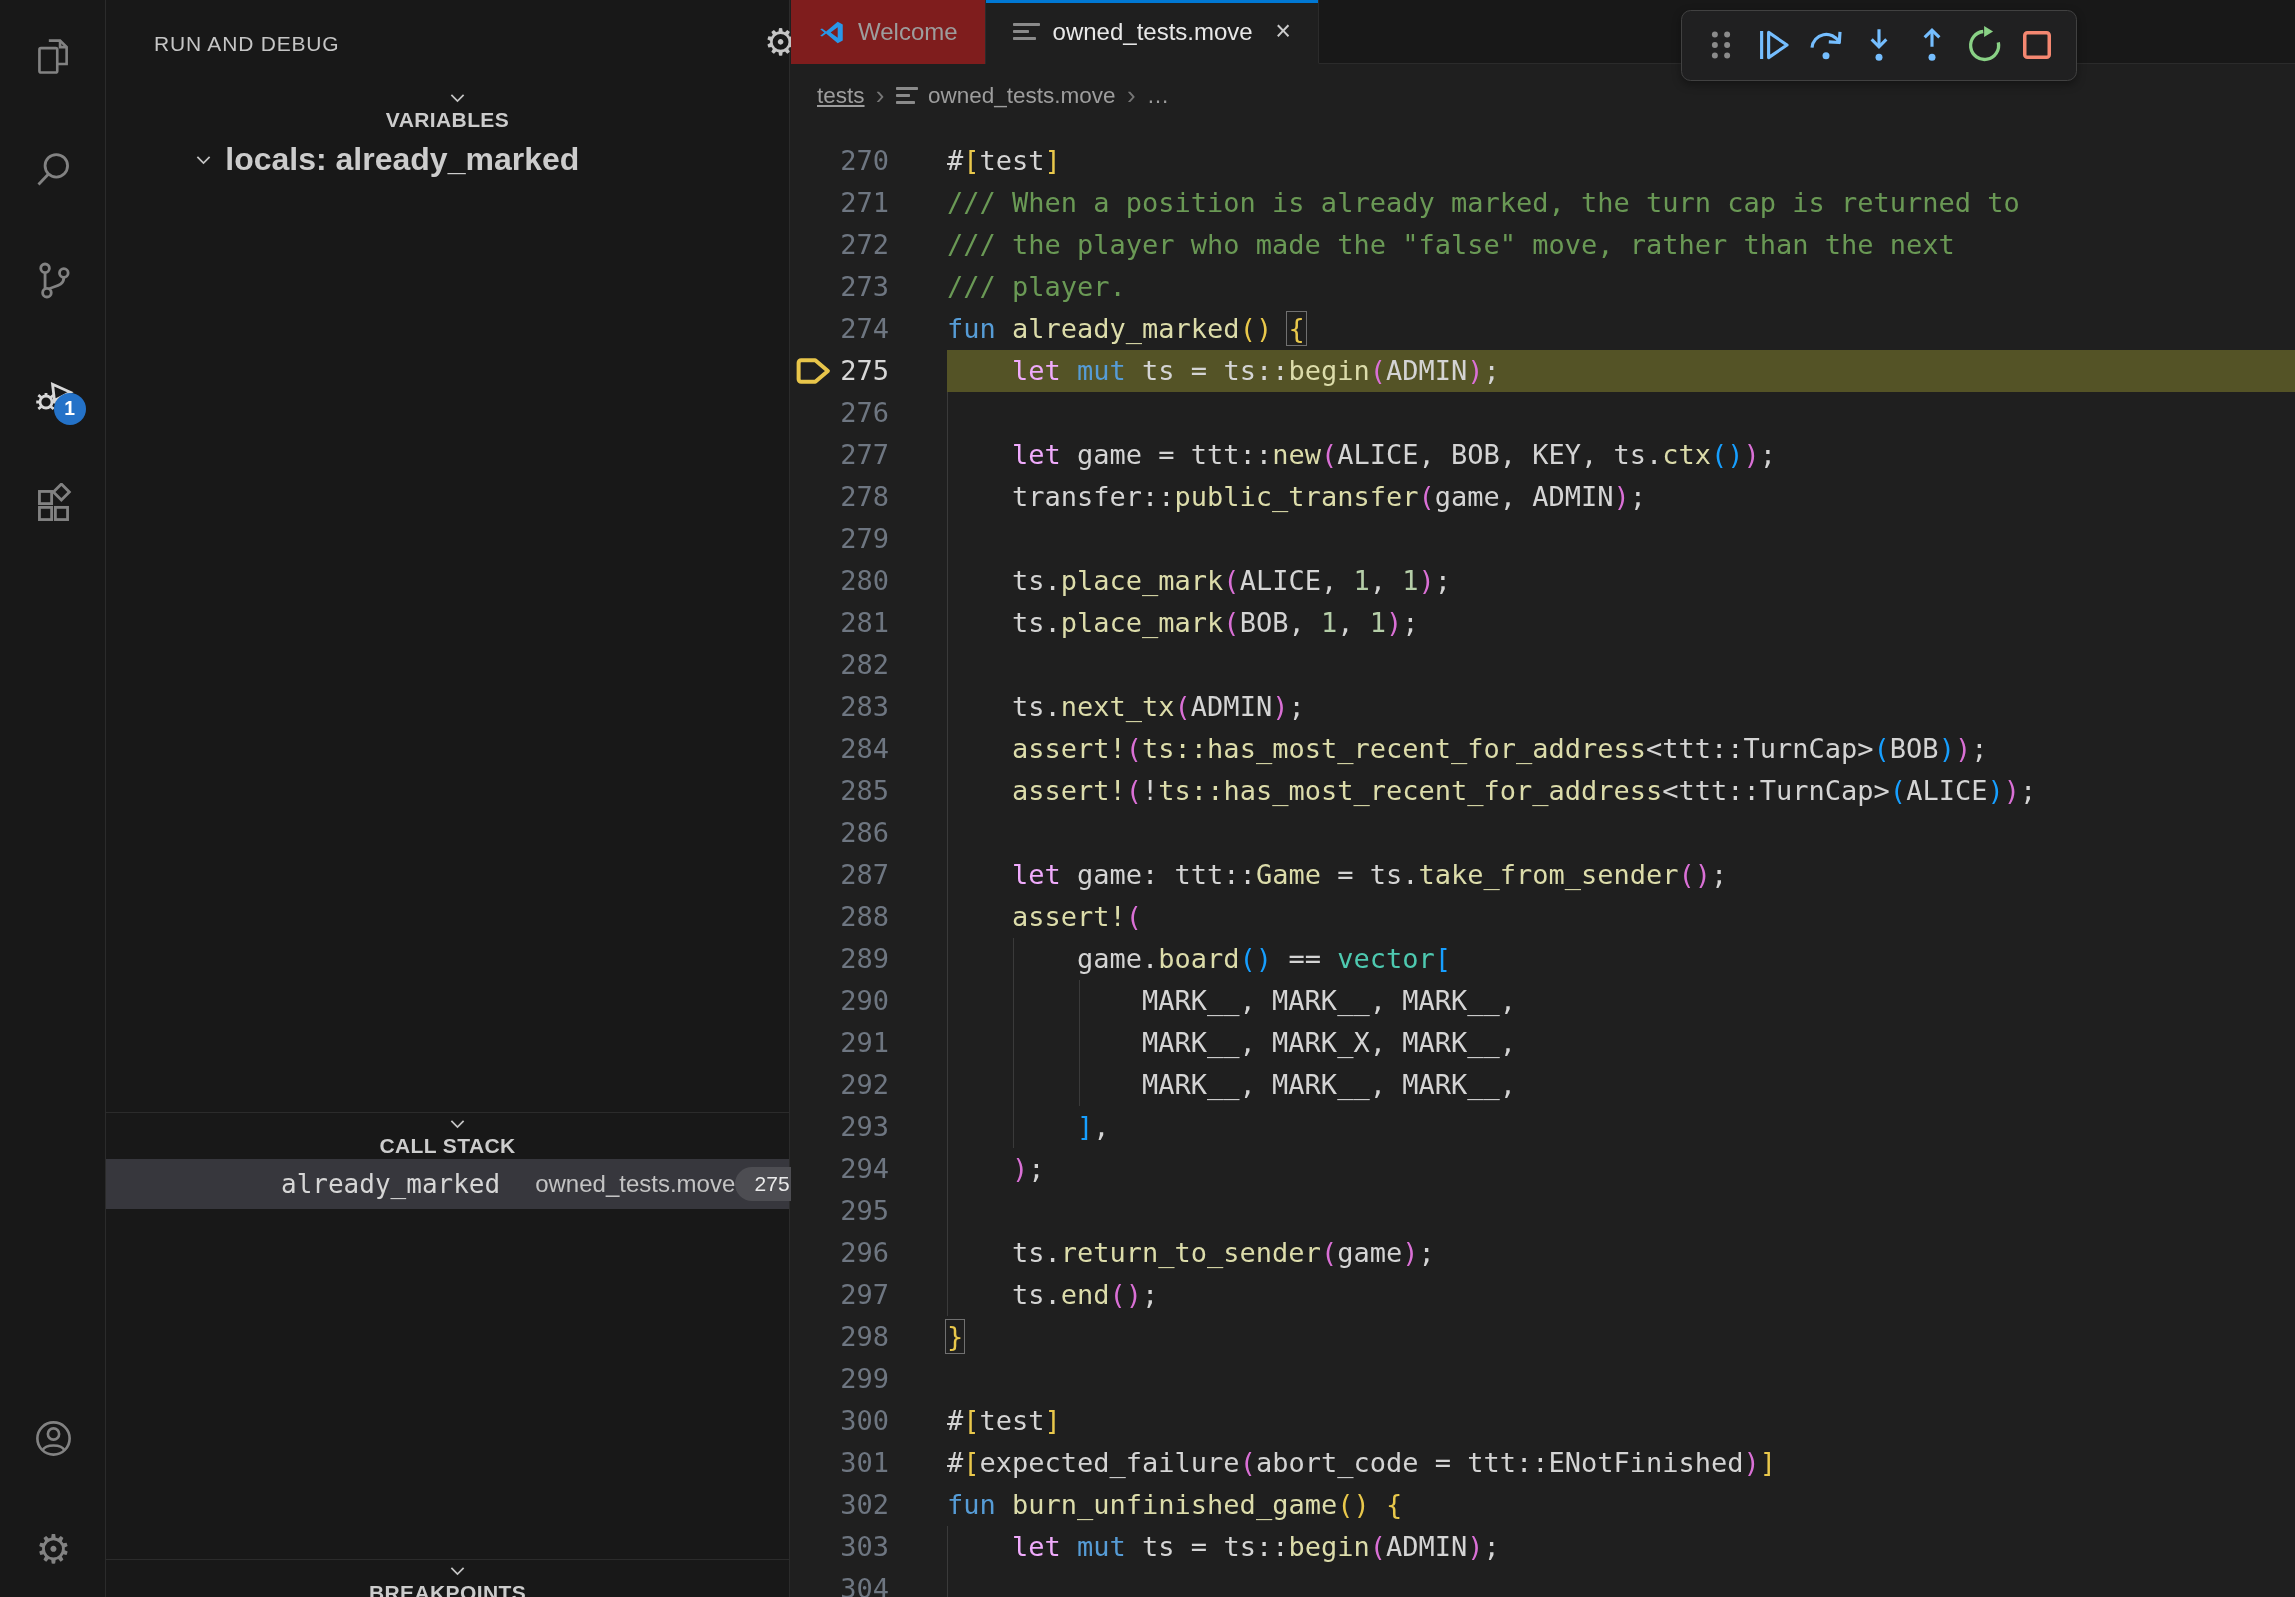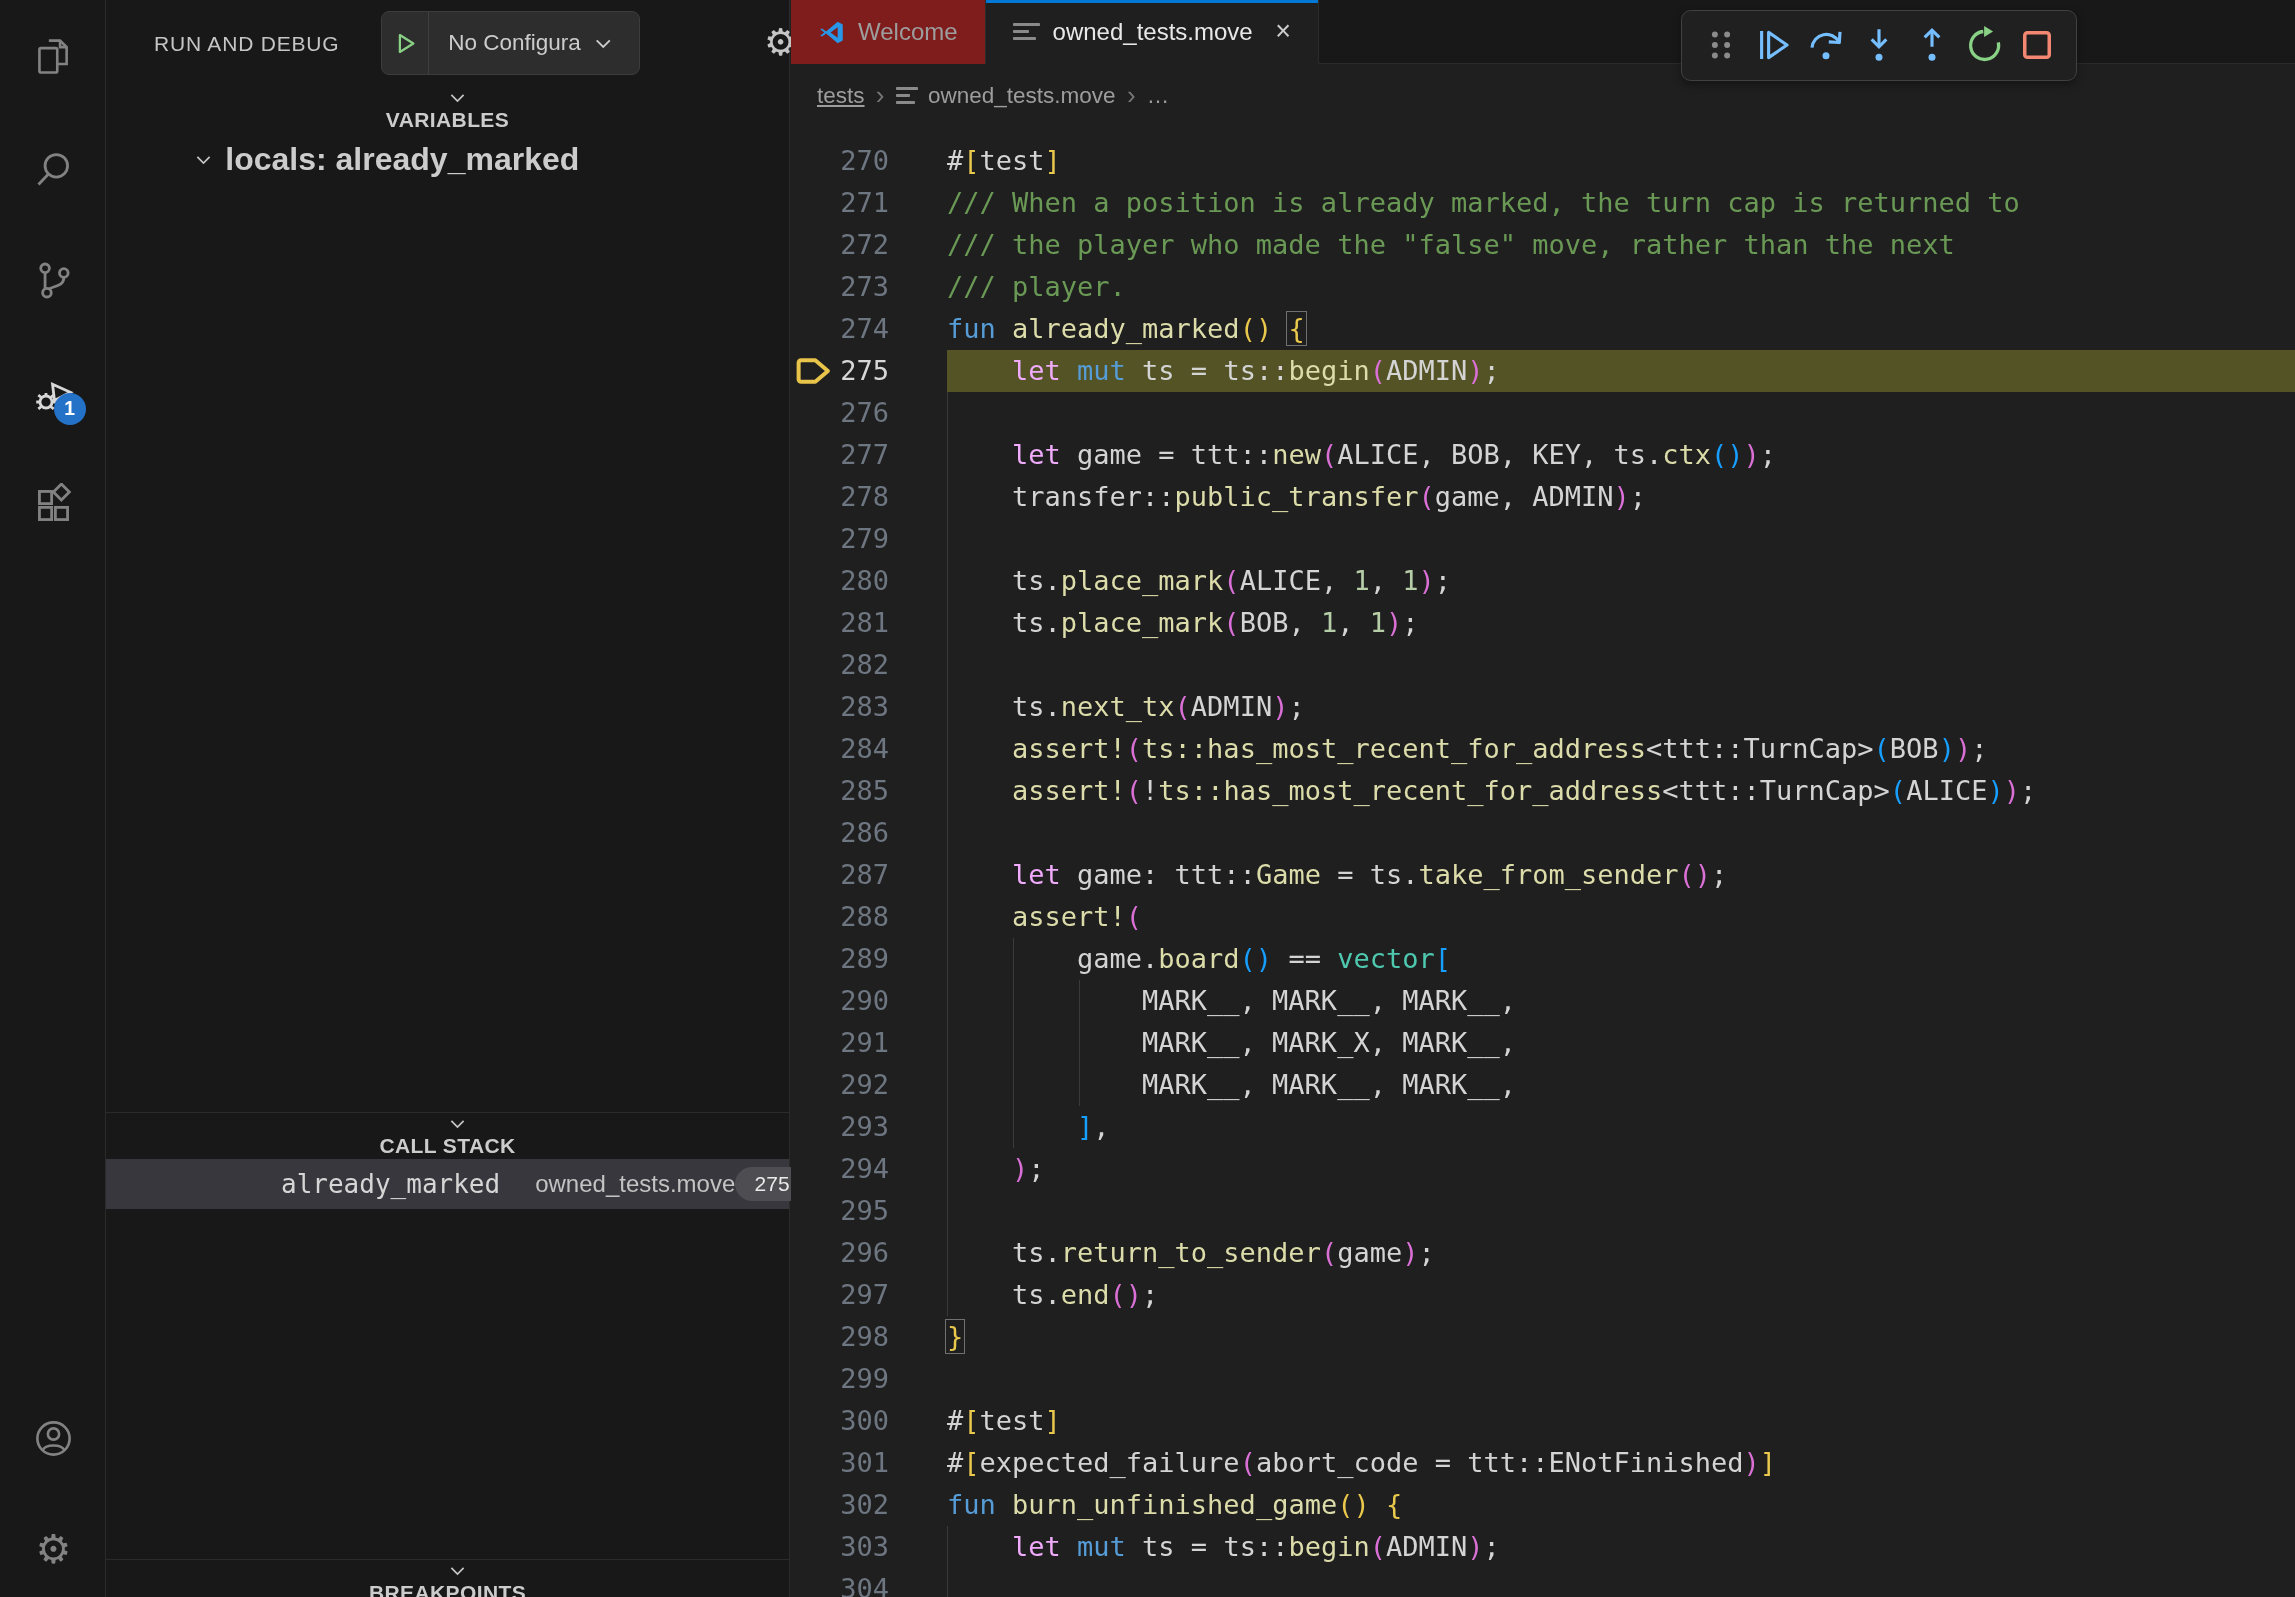--- a/index.html
+++ b/index.html
@@ -152,33 +152,20 @@
       <path d="M6.2 18.3 c1.4 -3.4 10.2 -3.4 11.6 0"></path>
     </svg>
   </div>
   <div class="ab-icon" style="top:1527px; font-size:40px; line-height:45px; text-align:center;">⚙</div>
 </div>
 
 <div class="sidebar">
 
   <div class="sb-titlebar">
     <div class="sb-title">RUN AND DEBUG</div>
-    <div class="cfg-btn">
-      <div class="cfg-play">
-        <svg width="27" height="27" viewBox="0 0 24 24" fill="none" stroke="#89d185" stroke-width="2">
-          <path d="M7 4.5 L19 12 L7 19.5 Z" stroke-linejoin="round"></path>
-        </svg>
-      </div>
-      <div class="cfg-label">No Configura</div>
-      <div class="cfg-chevron">
-        <svg width="22.5" height="22.5" viewBox="0 0 24 24" fill="none" stroke="currentColor" stroke-width="2">
-          <path d="M5 9 l7 7 7-7"></path>
-        </svg>
-      </div>
-    </div>
     <div class="sb-gear">⚙</div>
     <div class="sb-more">⋯</div>
   </div>
 
   <div class="sb-section-header noline" style="top:87px;">
     <span class="chev">
       <svg viewBox="0 0 24 24" fill="none" stroke="currentColor" stroke-width="2">
           <path d="M5 9 l7 7 7-7"></path>
         </svg>
     </span>

